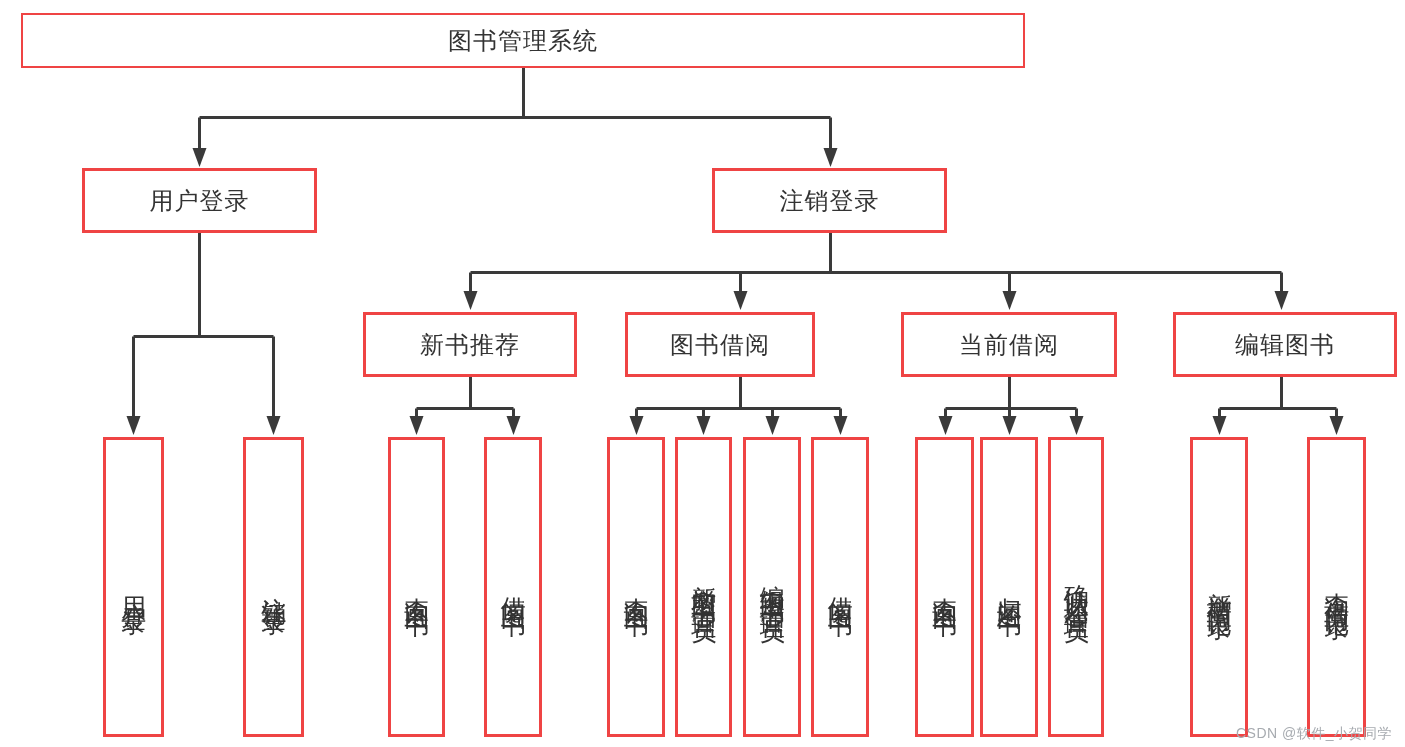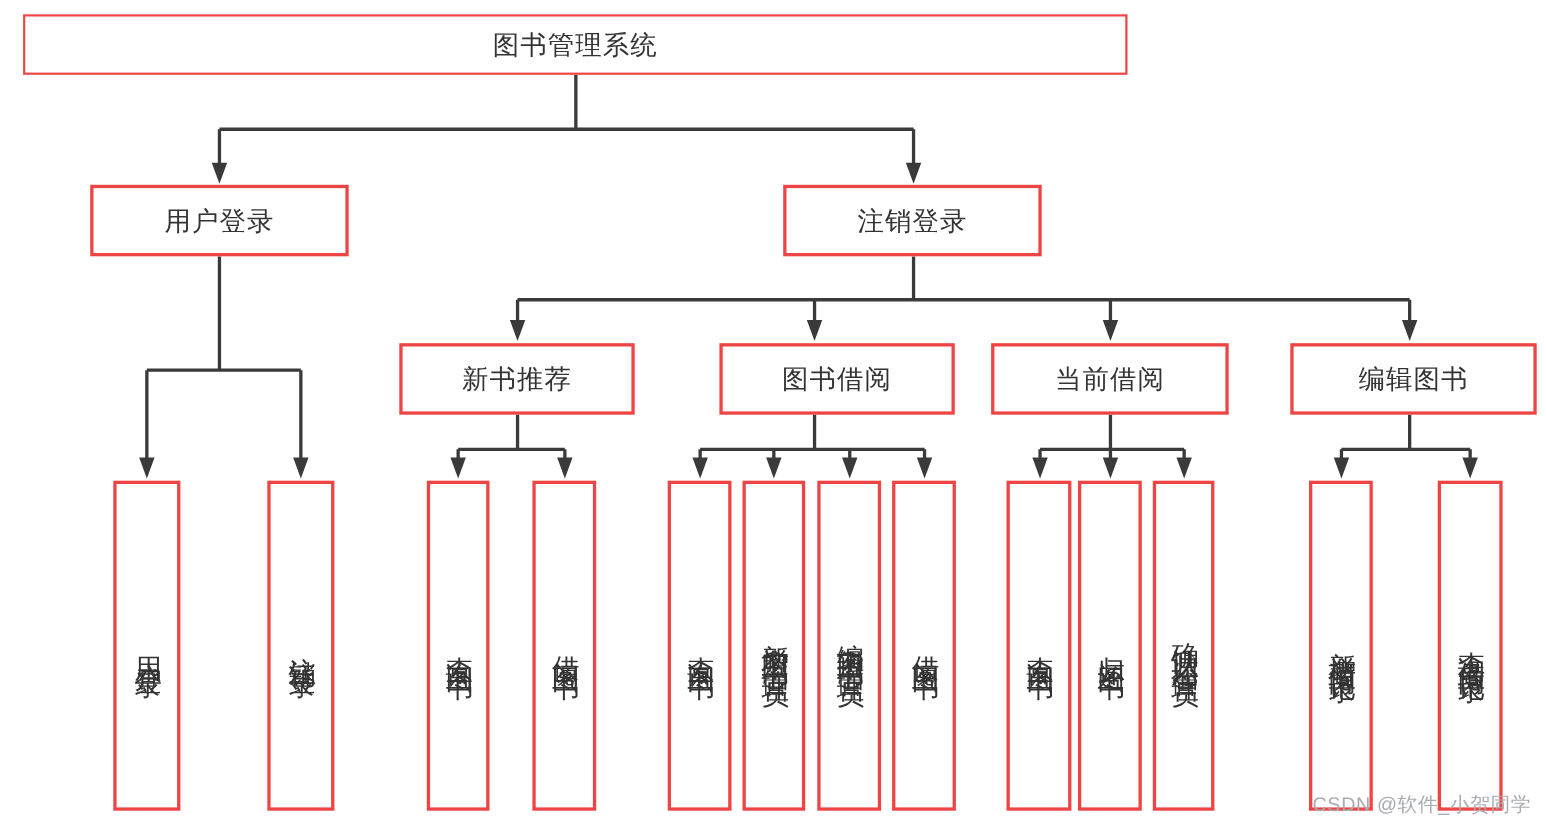--- a/index.html
+++ b/index.html
@@ -46,21 +46,21 @@
     text-orientation: mixed;
     font-size: 25px;
     letter-spacing: 5px;
     line-height: 1.1;
     white-space: nowrap;
   }
   .watermark {
     position: absolute;
     right: 13px;
     bottom: 4px;
-    font-size: 18px;
+    font-size: 14px;
     color: #a7abb0;
     letter-spacing: 0.5px;
     white-space: nowrap;
     z-index: 5;
   }
 </style>
 </head>
 <body>
 
 <div id="canvas">
@@ -112,21 +112,21 @@
   <div class="box hbox" style="left:82px; top:168px; width:235px; height:65px;">
     <span>用户登录</span>
   </div>
   <div class="box hbox" style="left:712px; top:168px; width:235px; height:65px;">
     <span>注销登录</span>
   </div>
 
   <div class="box hbox" style="left:363px; top:312px; width:214px; height:65px;">
     <span>新书推荐</span>
   </div>
-  <div class="box hbox" style="left:654px; top:312px; width:214px; height:65px;">
+  <div class="box hbox" style="left:625px; top:312px; width:190px; height:65px;">
     <span>图书借阅</span>
   </div>
   <div class="box hbox" style="left:901px; top:312px; width:216px; height:65px;">
     <span>当前借阅</span>
   </div>
   <div class="box hbox" style="left:1173px; top:312px; width:224px; height:65px;">
     <span>编辑图书</span>
   </div>
 
   <div class="box vbox" style="left:103px; top:437px; width:61px; height:300px;">

